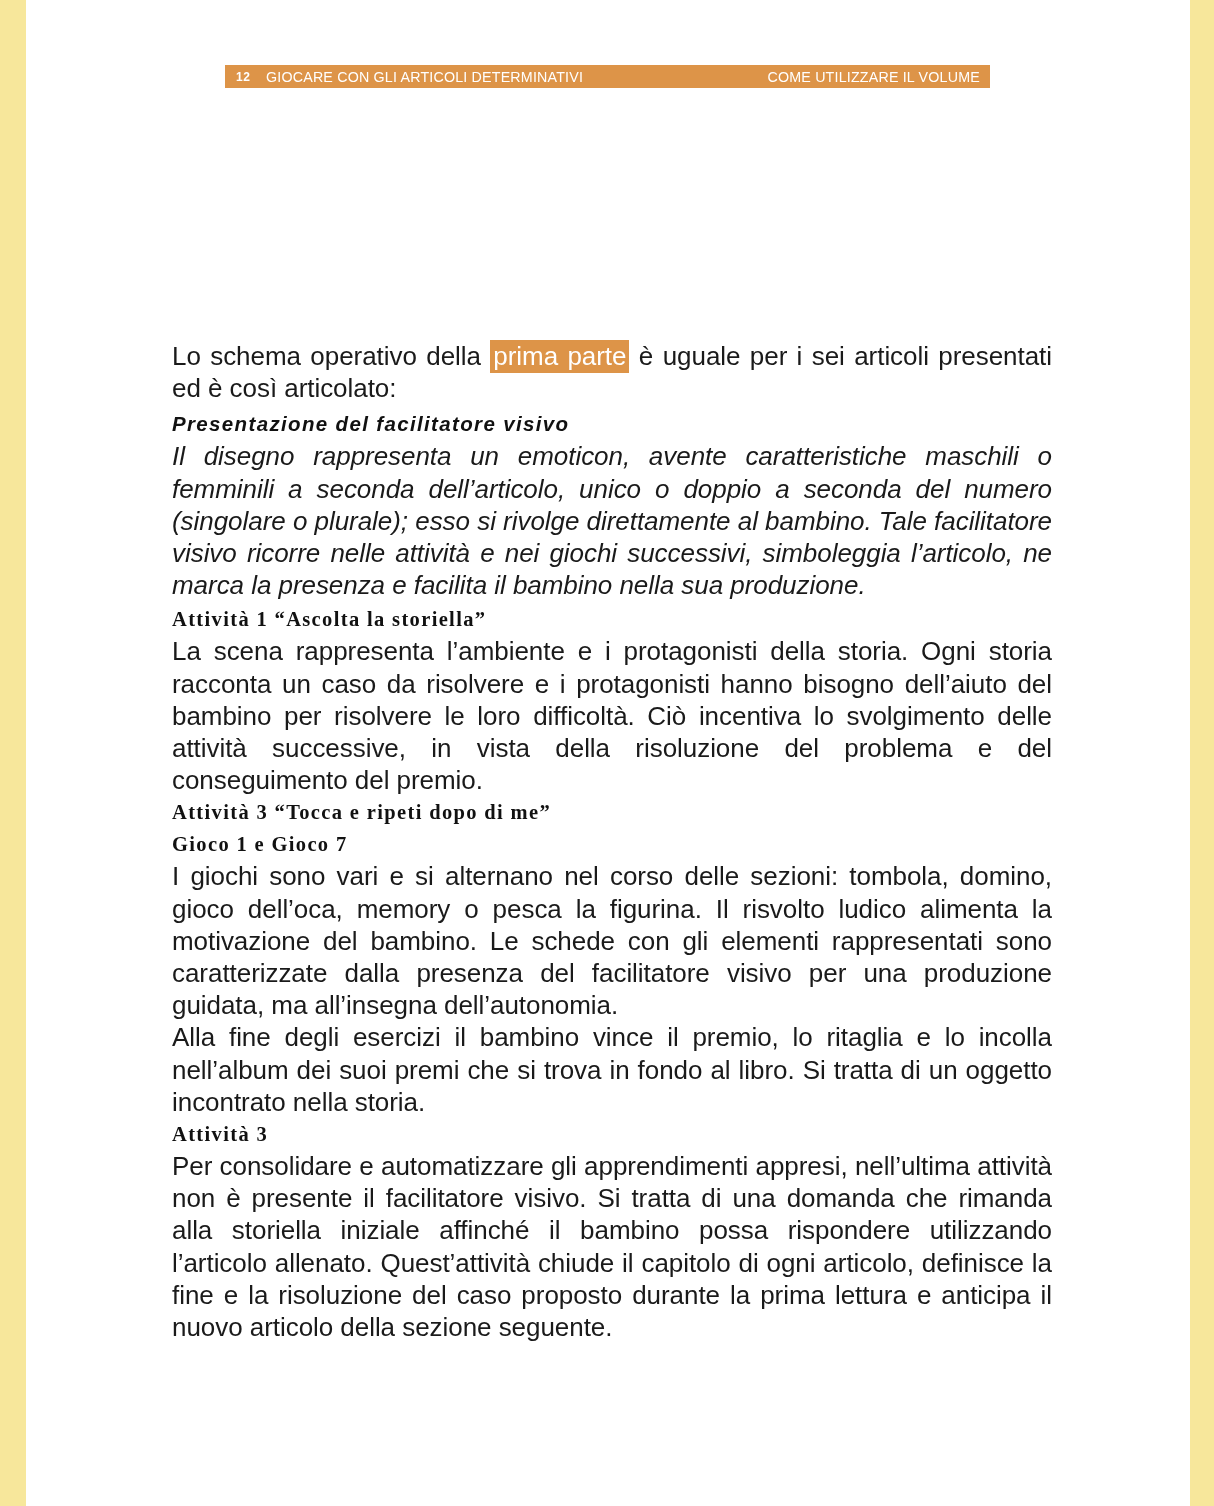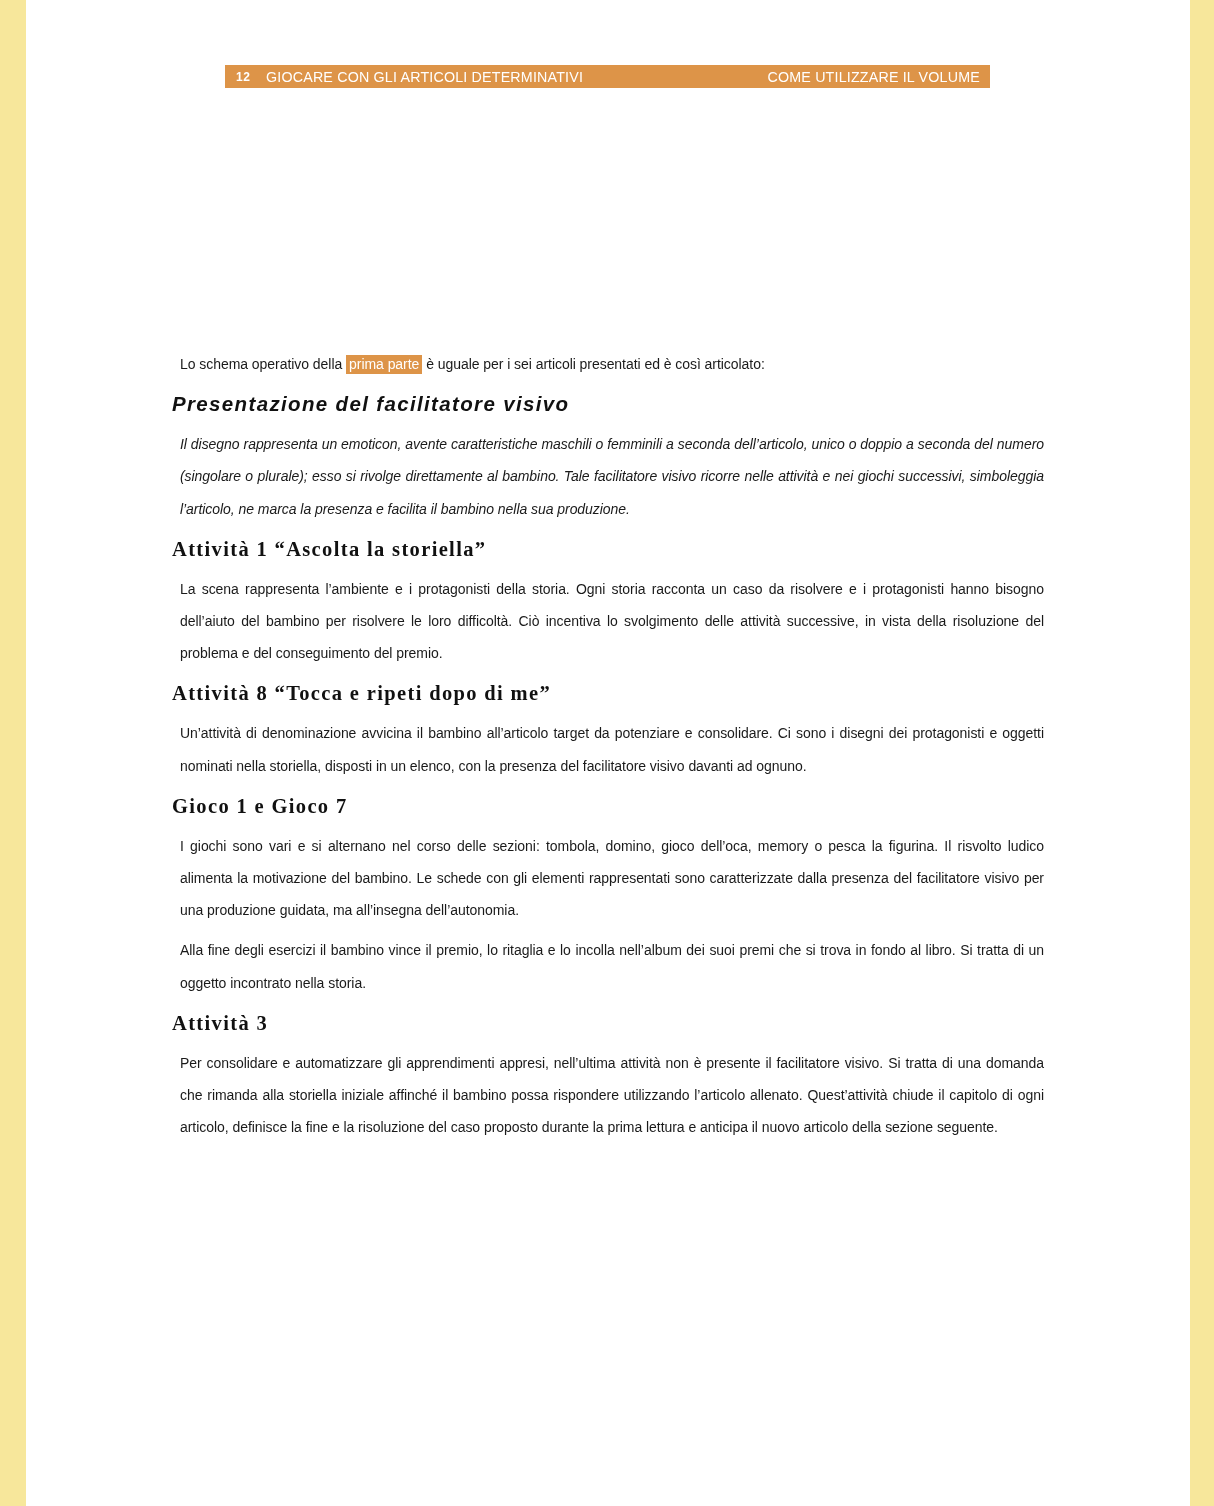--- a/index.html
+++ b/index.html
@@ -76,22 +76,22 @@
 
   
   .content {
     position: absolute;
     left: 172px;
     top: 340px;
     width: 880px;
   }
 
   p.body-par {
-    margin: 8px;
-    font-size: 14px;
+    margin: 0;
+    font-size: 26px;
     line-height: 32.2px;
     color: #1a1a1a;
     text-align: justify;
     text-justify: inter-word;
     letter-spacing: -0.05px;
     hyphens: manual;
   }
 
   h2.sec-heading {
     margin: 0;
@@ -141,22 +141,21 @@
       <h2 class="sec-heading">Presentazione del facilitatore visivo</h2>
       <p class="body-par head-to-par">Il disegno rappresenta un emoticon, avente caratteristiche maschili o femminili a seconda dell’articolo, unico o doppio a seconda del numero (singolare o plurale); esso si rivolge direttamente al bambino. Tale facilitatore visivo ricorre nelle attività e nei giochi successivi, simboleggia l’articolo, ne marca la presenza e facilita il bambino nella sua produzione.</p>
     </div>
 
     <div class="block">
       <h2 class="sec-heading gap-before-head">Attività 1 “Ascolta la storiella”</h2>
       <p class="body-par head-to-par">La scena rappresenta l’ambiente e i protagonisti della storia. Ogni storia racconta un caso da risolvere e i protagonisti hanno bisogno dell’aiuto del bambino per risolvere le loro difficoltà. Ciò incentiva lo svolgimento delle attività successive, in vista della risoluzione del problema e del conseguimento del premio.</p>
     </div>
 
     <div class="block">
-      <h2 class="sec-heading gap-before-head">Attività 8 “Tocca e ripeti dopo di me”</h2>
-      <p class="body-par head-to-par">Un’attività di denominazione avvicina il bambino all’articolo target da potenziare e consolidare. Ci sono i disegni dei protagonisti e oggetti nominati nella storiella, disposti in un elenco, con la presenza del facilitatore visivo davanti ad ognuno.</p>
+      <h2 class="sec-heading gap-before-head">Attività 3 “Tocca e ripeti dopo di me”</h2>
     </div>
 
     <div class="block">
       <h2 class="sec-heading gap-before-head">Gioco 1 e Gioco 7</h2>
       <p class="body-par head-to-par">I giochi sono vari e si alternano nel corso delle sezioni: tombola, domino, gioco dell’oca, memory o pesca la figurina. Il risvolto ludico alimenta la motivazione del bambino. Le schede con gli elementi rappresentati sono caratterizzate dalla presenza del facilitatore visivo per una produzione guidata, ma all’insegna dell’autonomia.</p>
     </div>
 
     <div class="block">
       <p class="body-par head-to-par">Alla fine degli esercizi il bambino vince il premio, lo ritaglia e lo incolla nell’album dei suoi premi che si trova in fondo al libro. Si tratta di un oggetto incontrato nella storia.</p>
     </div>

